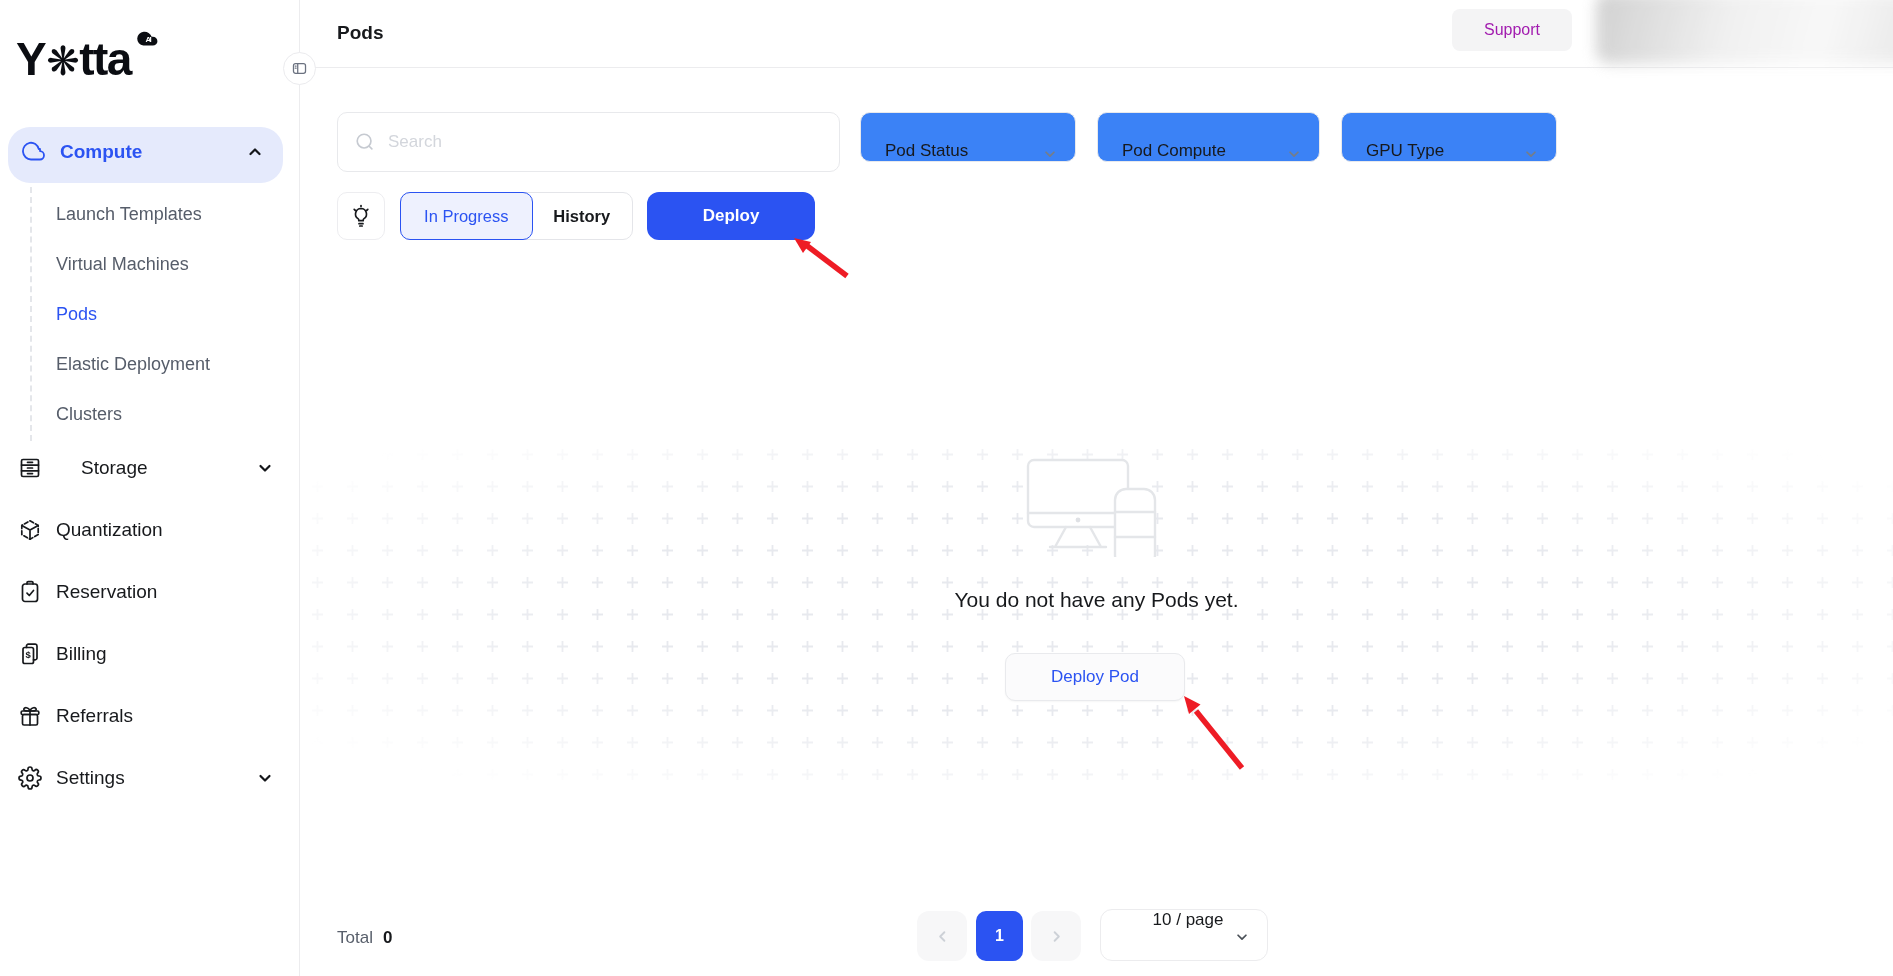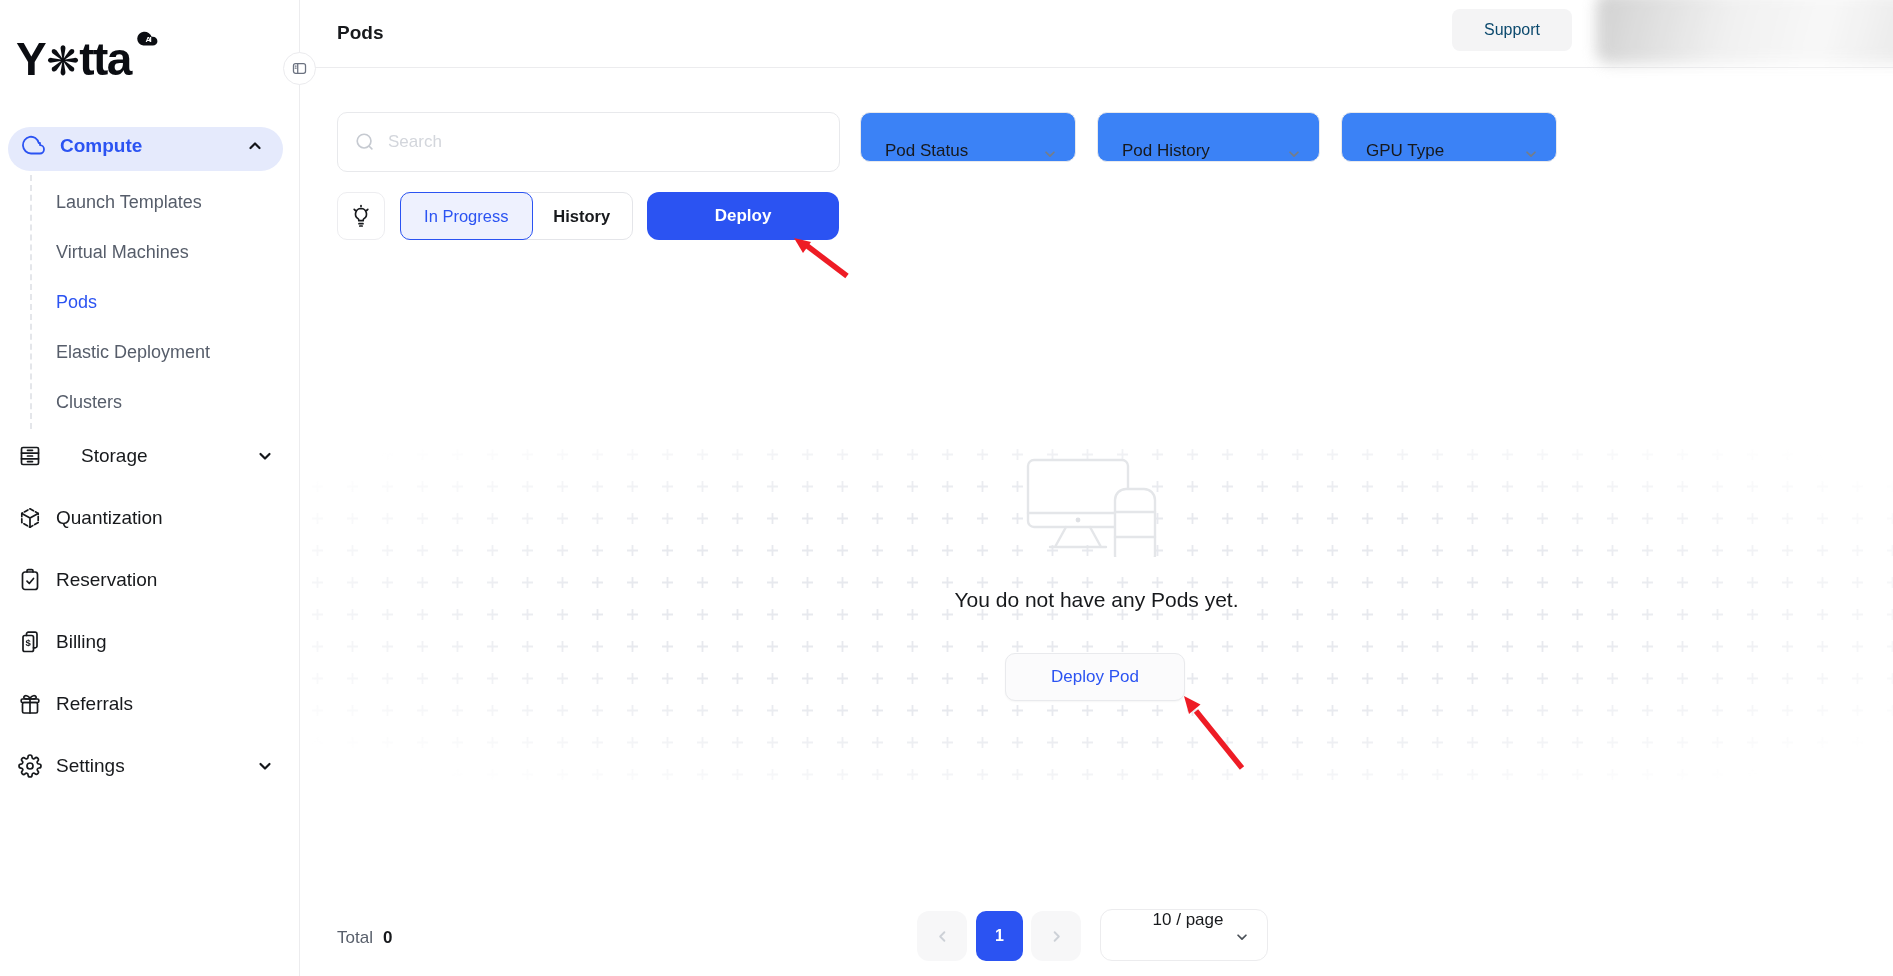--- a/index.html
+++ b/index.html
@@ -8,21 +8,21 @@
   .app { position:relative; width:1893px; height:976px; background:#fff; }
 
   
   .sidebar { position:absolute; left:0; top:0; width:300px; height:976px;
     border-right:1px solid #ececee; background:#fff; }
   .logo { position:absolute; left:16px; top:18px; height:64px; display:flex; align-items:flex-end;
     font-size:46px; font-weight:600; letter-spacing:-1.5px; color:#0b0d12; line-height:1; }
   .logo .pin { font-size:40px; line-height:1; margin:0 1px 1px 1px; }
   .logo .badge { margin:0 0 26px 2px; }
   .nav { position:absolute; left:0; top:127px; right:0; }
-  .pill { height:44px; margin:0 16px 0 8px; border-radius:22px; background:#e5eafc;
+  .pill { height:56px; margin:0 16px 0 8px; border-radius:22px; background:#e5eafc;
     display:flex; align-items:center; padding:0 20px 7px 14px; gap:14px; cursor:pointer; }
   .pill .lbl { color:#2b53f2; font-size:19px; font-weight:600; }
   .pill .chev { margin-left:auto; color:#14161a; }
   .submenu { margin:4px 0 4px 30px; border-left:2px dashed #e4e6ea; padding:2px 0; }
   .sub-item { height:50px; display:flex; align-items:center; padding-left:24px;
     font-size:18px; color:#565d6a; cursor:pointer; }
   .sub-item.active { color:#2b53f2; font-weight:500; }
   .row-top { height:44px; display:flex; align-items:center; gap:14px; padding:0 26px 0 18px;
     font-size:19px; font-weight:500; color:#17191c; cursor:pointer; margin-top:18px; }
   .row-top.first { margin-top:5px;gap:39px; }
@@ -33,21 +33,21 @@
   .collapse-btn { position:absolute; left:283px; top:52px; width:33px; height:33px;
     border-radius:50%; background:#fff; border:1px solid #ebebee; z-index:20;
     display:flex; align-items:center; justify-content:center; color:#6b7280; cursor:pointer; }
 
   
   .main { position:absolute; left:300px; top:0; width:1593px; height:976px; }
   .hdr { position:absolute; left:0; top:0; width:100%; height:68px; border-bottom:1px solid #ececee; background:#fff; }
   .hdr-title { position:absolute; left:37px; top:0; line-height:66px; font-size:19px; font-weight:600; }
   .support-btn { position:absolute; left:1152px; top:9px; width:120px; height:42px;
     background:#f4f4f5; border:none; border-radius:8px; font-size:16px; font-weight:500;
-    color:#0c4a6e; font-family:inherit; cursor:pointer; }
+    color:#a21caf; font-family:inherit; cursor:pointer; }
   .redacted { position:absolute; left:1296px; top:-8px; width:330px; height:72px; border-radius:14px;
     background:linear-gradient(105deg,#c9c9c9 0%,#eeeeee 40%,#f7f7f7 68%,#e3e3e3 100%);
     filter:blur(7px); opacity:.85; }
 
   
   .search-box { position:absolute; left:37px; top:112px; width:503px; height:60px;
     border:1px solid #e8e9ec; border-radius:10px; background:#fff; display:flex; align-items:center; padding:0 16px; gap:12px; }
   .search-box input { border:none; outline:none; flex:1; font-size:17px; font-family:inherit; color:#17191c; }
   .search-box input::placeholder { color:#d3d6dc; }
   .select { position:absolute; top:112px; height:50px; border:1px solid #e8e9ec; border-radius:10px;
@@ -62,21 +62,21 @@
   .bulb-btn { position:absolute; left:37px; top:192px; width:48px; height:48px;
     border:1px solid #ededf0; border-radius:10px; background:#fff; display:flex;
     align-items:center; justify-content:center; color:#17191c; cursor:pointer; }
   .tab-group { position:absolute; left:100px; top:192px; width:233px; height:48px;
     border:1px solid #e4e5e9; border-radius:10px; background:#fff; display:flex; }
   .tab { flex:1; display:flex; align-items:center; justify-content:center;
     font-size:16.5px; cursor:pointer; }
   .tab.active { margin:-1px; flex:1.3; background:#eef1fe; border:1px solid #2b53f2;
     border-radius:10px; color:#2b53f2; font-weight:500; }
   .tab.idle { color:#17191c; font-weight:600; }
-  .deploy-btn { position:absolute; left:347px; top:192px; width:192px; height:48px;
+  .deploy-btn { position:absolute; left:347px; top:192px; width:168px; height:48px;
     background:#2b53f2; border:none; border-radius:12px; color:#fff; font-size:17px;
     font-weight:600; font-family:inherit; cursor:pointer; }
 
   
   .plus-pattern { position:absolute; left:0; top:437px; }
   .empty-msg { position:absolute; left:0; top:588px; width:100%; text-align:center;
     font-size:21px; font-weight:500; color:#17191c; }
   .cta-btn { position:absolute; left:705px; top:653px; width:180px; height:48px;
     background:#fbfbfc; border:1px solid #e9eaed; border-radius:10px; color:#2b53f2;
     font-size:17px; font-weight:500; font-family:inherit; cursor:pointer;
@@ -239,21 +239,21 @@
       <input type="text" placeholder="Search" style="">
     </div>
 
     <div class="select sel-status">
       <span class="lbl">Pod Status</span>
       <svg class="chev" width="14" height="14" viewBox="0 0 16 16" fill="none" stroke="currentColor" stroke-width="2" stroke-linecap="round" stroke-linejoin="round">
           <polyline points="3.5,6 8,10.5 12.5,6"></polyline>
         </svg>
     </div>
     <div class="select sel-region">
-      <span class="lbl">Pod History</span>
+      <span class="lbl">Pod Compute</span>
       <svg class="chev" width="14" height="14" viewBox="0 0 16 16" fill="none" stroke="currentColor" stroke-width="2" stroke-linecap="round" stroke-linejoin="round">
           <polyline points="3.5,6 8,10.5 12.5,6"></polyline>
         </svg>
     </div>
     <div class="select sel-gpu">
       <span class="lbl">GPU Type</span>
       <svg class="chev" width="14" height="14" viewBox="0 0 16 16" fill="none" stroke="currentColor" stroke-width="2" stroke-linecap="round" stroke-linejoin="round">
           <polyline points="3.5,6 8,10.5 12.5,6"></polyline>
         </svg>
     </div>

